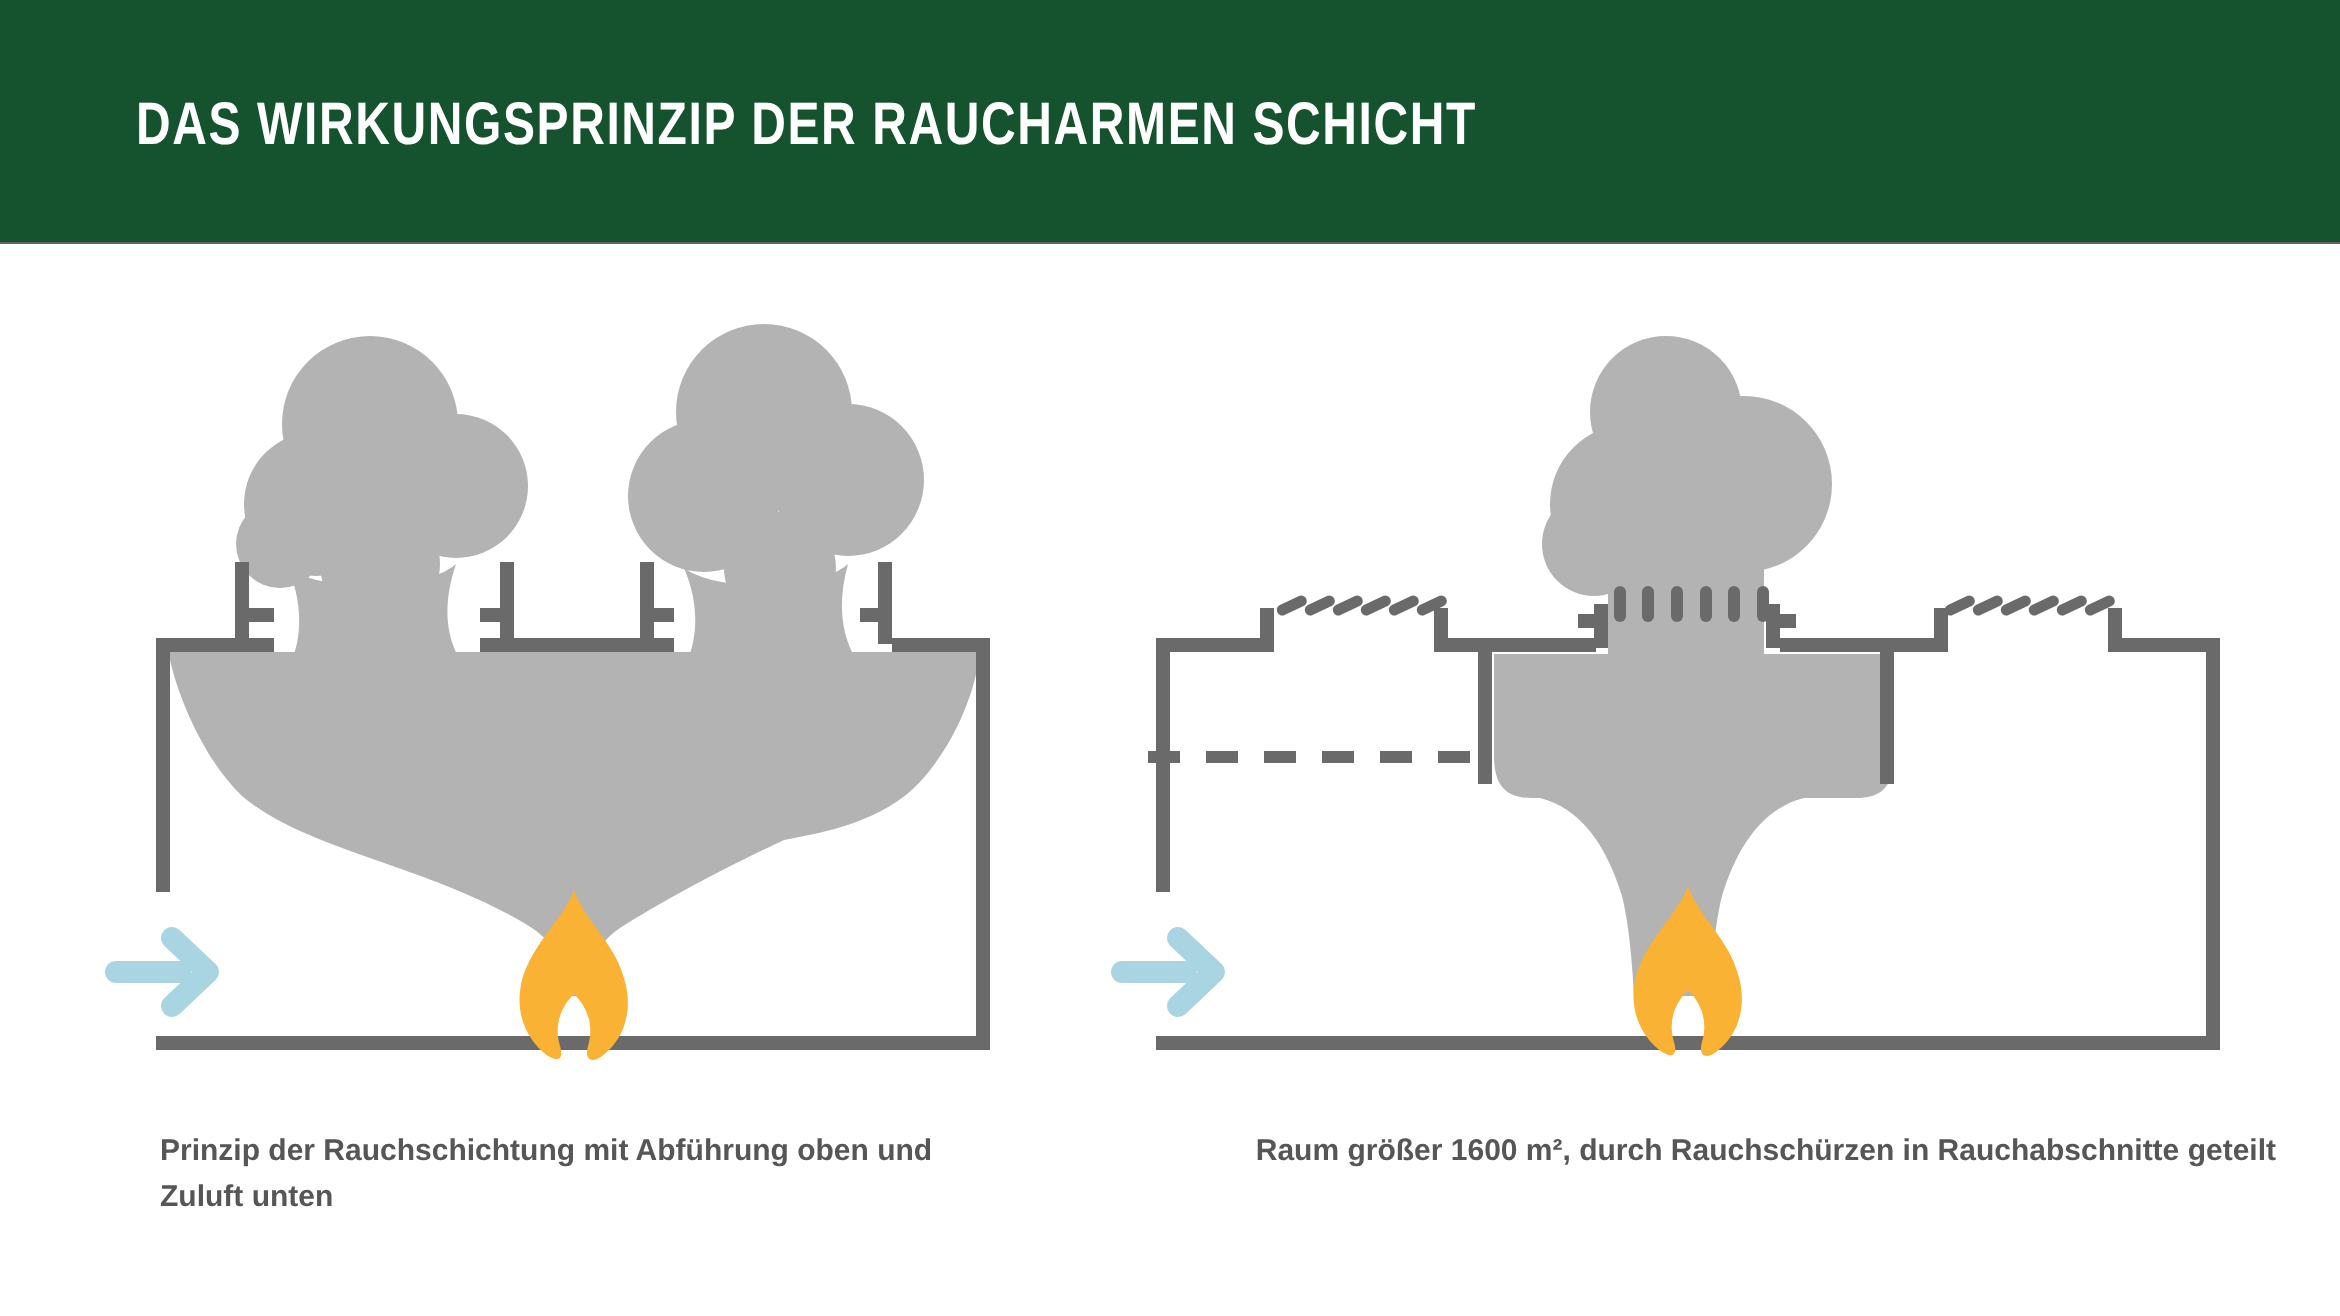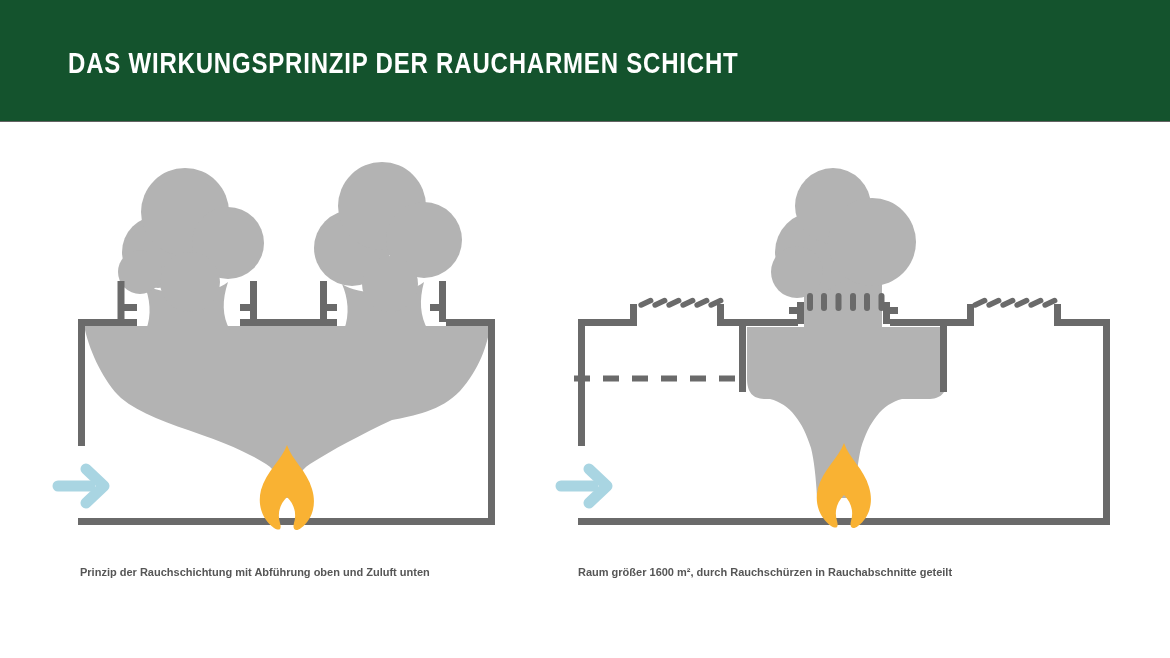--- a/index.html
+++ b/index.html
@@ -15,25 +15,25 @@
     position:absolute;left:68px;top:46px;
     color:#ffffff;font-size:30px;font-weight:bold;letter-spacing:1px;
     transform:scaleX(0.8);transform-origin:left center;white-space:nowrap;
   }
   .stage{position:absolute;left:0;top:0;}
   .outline{fill:none;stroke-width:7;stroke:#6a6a6a;}
   .fillshape{stroke:none;}
   .arrow{fill:none;stroke-width:11;stroke-linecap:round;stroke-linejoin:round;}
   .dashline{fill:none;stroke-width:6;stroke-dasharray:16 13;}
   .caption{
-    position:absolute;top:564px;color:#565656;font-size:11px;font-weight:bold;
+    position:absolute;top:564px;color:#565656;font-size:15px;font-weight:bold;
     line-height:1.55;
   }
   .caption-left{left:80px;width:420px;}
-  .caption-right{left:578px;width:560px;}
+  .caption-right{left:578px;width:560px;text-align:right;}
 </style>
 </head>
 <body>
 
 <div class="header">
   <div class="title">DAS WIRKUNGSPRINZIP DER RAUCHARMEN SCHICHT</div>
 </div>
 
 <svg class="stage" width="1170" height="658" viewBox="0 0 1170 658" xmlns="http://www.w3.org/2000/svg">
 

